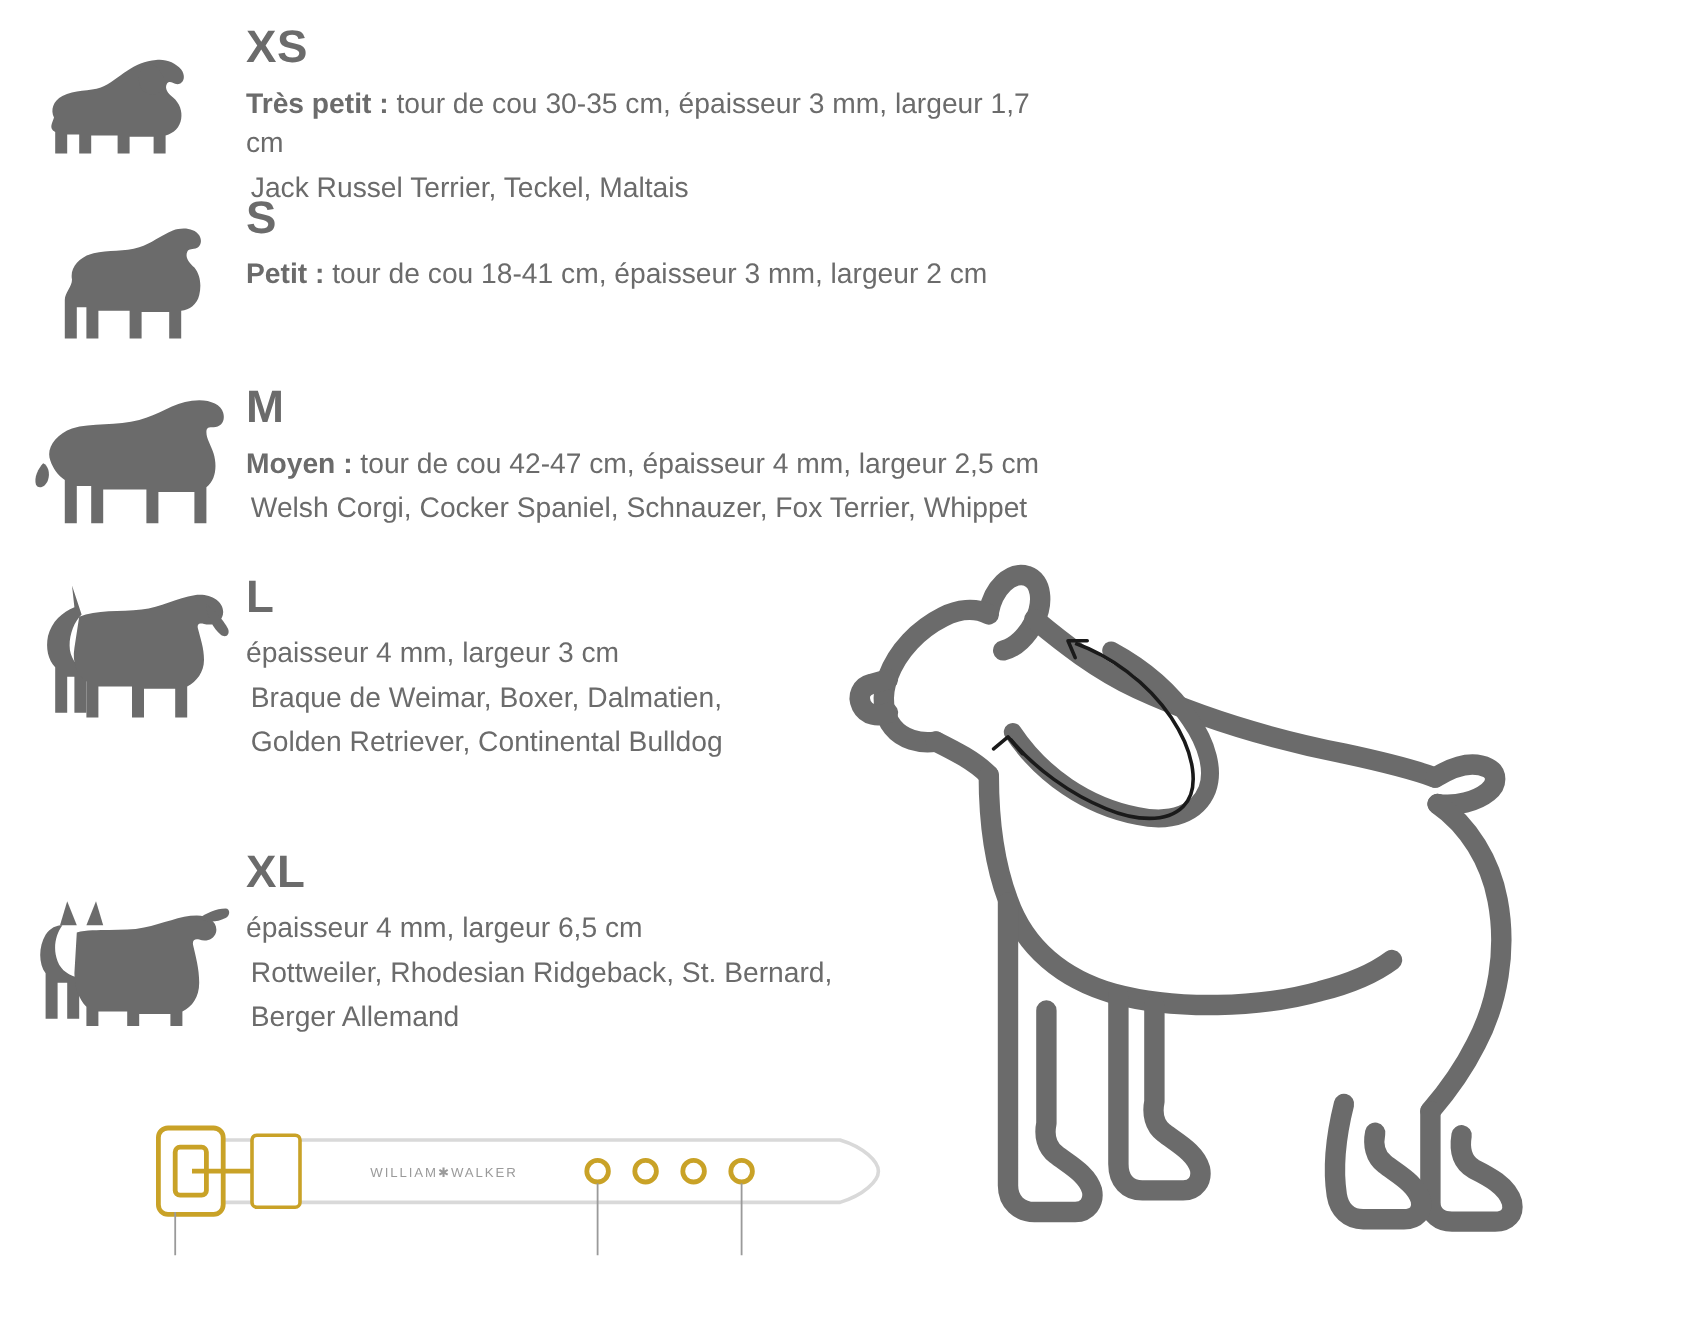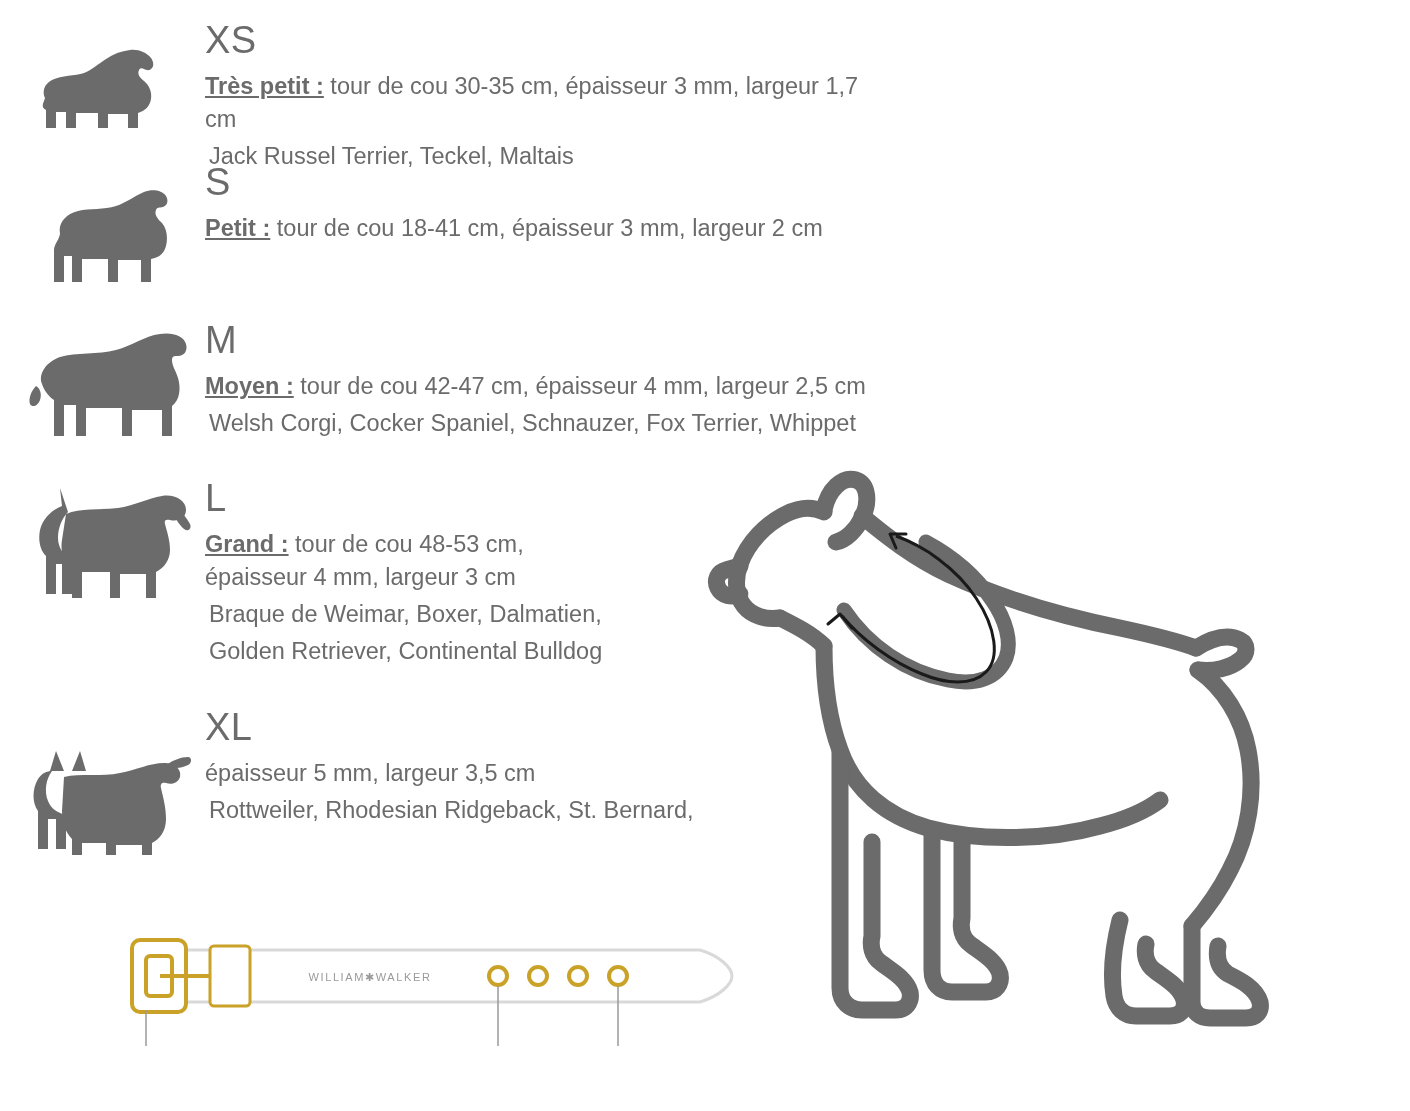--- a/index.html
+++ b/index.html
@@ -43,36 +43,35 @@
 
   .row-text {
     position: absolute;
     left: 205px;
     top: 0;
     width: 690px;
   }
 
   .size-label {
     font-size: 38px;
-    font-weight: normal;
+    font-weight: bold;
     color: #6b6b6b;
     line-height: 44px;
     letter-spacing: 0.5px;
     margin: 0 0 8px 0;
   }
 
   .size-desc {
     font-size: 23.5px;
     line-height: 33px;
     color: #6b6b6b;
     margin: 0;
   }
   .size-desc b {
     font-weight: bold;
-    text-decoration: underline;
   }
   .size-breeds {
     font-size: 23.5px;
     line-height: 33px;
     color: #6b6b6b;
     margin: 4px;
   }
 
   
   #row-xs { top: 18px; }
@@ -177,21 +176,20 @@
           <path d="M46 36 C60 30,80 32,98 30 C114 28,128 20,142 18 C154 16,166 22,166 32
                    C166 40,158 44,150 42 C146 41,144 42,145 46 C147 54,150 62,150 72
                    C150 82,144 90,136 94 L136 120 L126 120 L126 96 L100 96 L100 120 L90 120
                    L90 94 L62 94 L62 120 L52 120 L52 90 C44 84,40 74,42 62 Z"></path>
           <path d="M152 26 C158 30,166 38,170 46 C172 51,168 54,164 51 C158 46,152 36,152 26 Z"></path>
         </g>
       </svg>
     </div>
     <div class="row-text">
       <div class="size-label">L</div>
-      <p class="size-desc"><b>Grand :</b><span> tour de cou 48-53 cm,</span></p>
       <p class="size-desc">épaisseur 4 mm, largeur 3 cm</p>
       <p class="size-breeds">Braque de Weimar, Boxer, Dalmatien,</p>
       <p class="size-breeds">Golden Retriever, Continental Bulldog</p>
     </div>
   </div>
 
   <div class="size-row" id="row-xl">
     <div class="row-icon">
       <svg width="180" height="140" viewBox="0 0 180 140" aria-hidden="true">
         <g fill="#6b6b6b">
@@ -202,22 +200,23 @@
           <path d="M44 50 C60 46,82 50,100 46 C116 43,130 36,144 36 C154 36,162 42,160 50
                    C158 56,152 58,146 56 C142 55,140 57,141 61 C143 70,146 80,146 92
                    C146 104,140 112,132 116 L132 128 L122 128 L122 118 L96 118 L96 128 L86 128
                    L86 116 L62 116 L62 128 L52 128 L52 112 C46 106,42 96,42 84 Z"></path>
           <path d="M146 38 C152 34,160 30,168 30 C172 30,172 36,168 38 C160 42,152 42,146 38 Z"></path>
         </g>
       </svg>
     </div>
     <div class="row-text">
       <div class="size-label">XL</div>
-      <p class="size-desc">épaisseur 5 mm, largeur 3,5 cm</p>
+      <p class="size-desc">épaisseur 4 mm, largeur 6,5 cm</p>
       <p class="size-breeds">Rottweiler, Rhodesian Ridgeback, St. Bernard,</p>
+      <p class="size-breeds">Berger Allemand</p>
     </div>
   </div>
 
 </div>
 
 <div id="big-dog">
   <svg width="710" height="640" viewBox="0 0 710 640" aria-hidden="true">
     <g fill="none" stroke="#6b6b6b" stroke-width="17" stroke-linecap="round" stroke-linejoin="round">
 
       <path d="M124 60 C128 40,142 26,156 30 C168 34,170 52,162 68 C156 80,146 90,136 92"></path>

